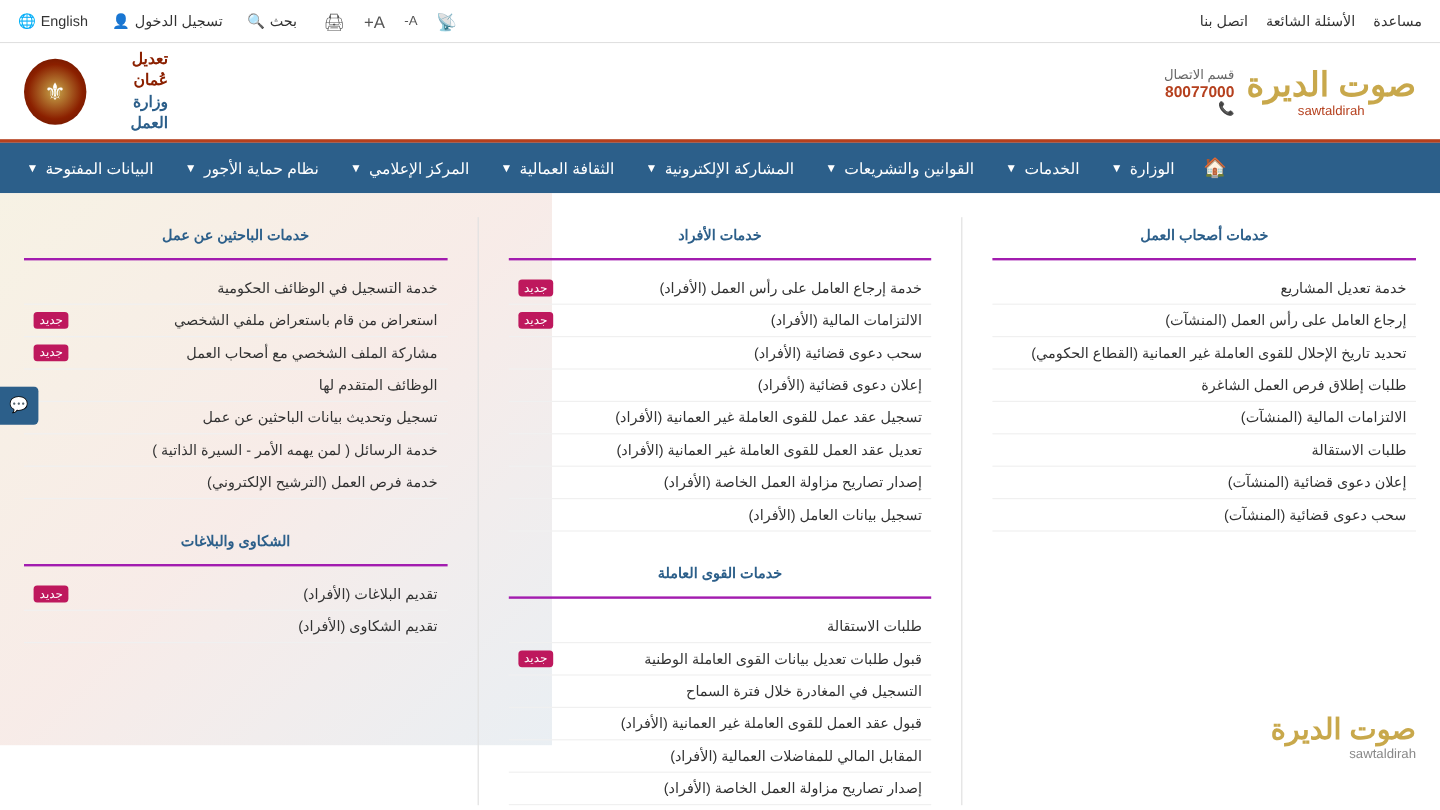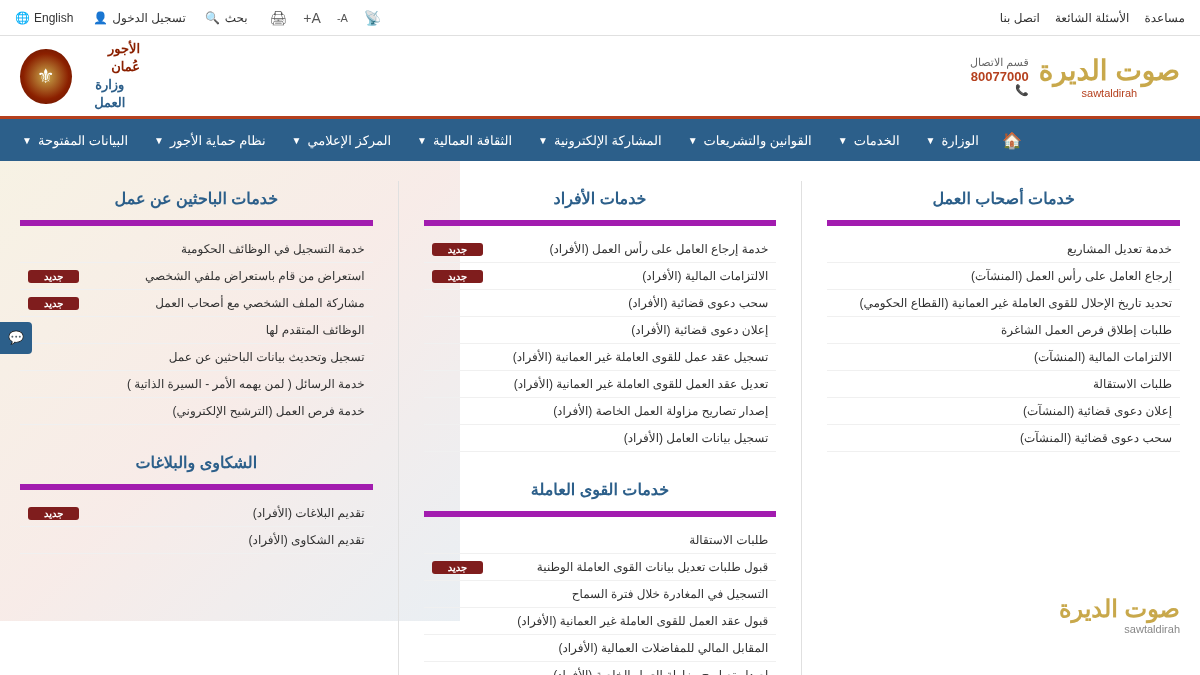--- a/index.html
+++ b/index.html
@@ -107,25 +107,25 @@
     }
 
     
     .services-col {
       flex: 1;
       min-width: 0;
     }
 
     .col-title {
       color: #2c5f8a;
-      font-size: 16px;
+      font-size: 12px;
       font-weight: bold;
       text-align: center;
       padding: 8px 0 12px 0;
-      border-bottom: 6px solid #a21caf;
+      border-bottom: 2px solid #a21caf;
       margin-bottom: 10px;
     }
 
     .service-item {
       display: flex;
       align-items: center;
       justify-content: flex-end;
       padding: 6px 8px;
       border-bottom: 1px solid #f0f0f0;
       cursor: pointer;
@@ -133,28 +133,27 @@
     }
     .service-item a, .service-item span.service-link {
       color: #333;
       font-size: 12px;
       text-decoration: none;
       text-align: right;
       flex: 1;
     }
 
     .badge-new {
-      background: #7f1d1d;
+      background: #be185d;
       color: #fff;
       font-size: 10px;
-      padding: 1px 16px;
+      padding: 1px 5px;
       border-radius: 3px;
       white-space: nowrap;
       flex-shrink: 0;
-      font-weight: bold;
     }
 
     
     .section-gap { height: 20px; }
 
     
     .chat-btn {
       position: fixed;
       left: 0;
       top: 50%;
@@ -223,22 +222,22 @@
     </div>
     <div class="phone-section">
       <div style="color:#666;font-size:11px;">قسم الاتصال</div>
       <div class="phone-number">80077000</div>
       <span>📞</span>
     </div>
   </div>
   <div class="ministry-logo">
     <div style="display:flex;align-items:center;gap:8px;">
       <div class="ministry-name">
-        <div>الأجور عُمان</div>
-        <div style="color:#2c5f8a;text-align:center;">وزارة العمل</div>
+        <div>تعديل عُمان</div>
+        <div style="color:#2c5f8a;">وزارة العمل</div>
       </div>
       <div style="width:55px;height:55px;background:radial-gradient(circle,#c8a84b 0%,#8b2000 60%,#5a1000 100%);border-radius:50%;display:flex;align-items:center;justify-content:center;color:#fff;font-size:20px;">⚜</div>
     </div>
   </div>
 </div>
 
 <nav class="main-nav">
   <div class="nav-item home-icon">🏠</div>
   <div class="nav-item">
     <span>الوزارة</span>

